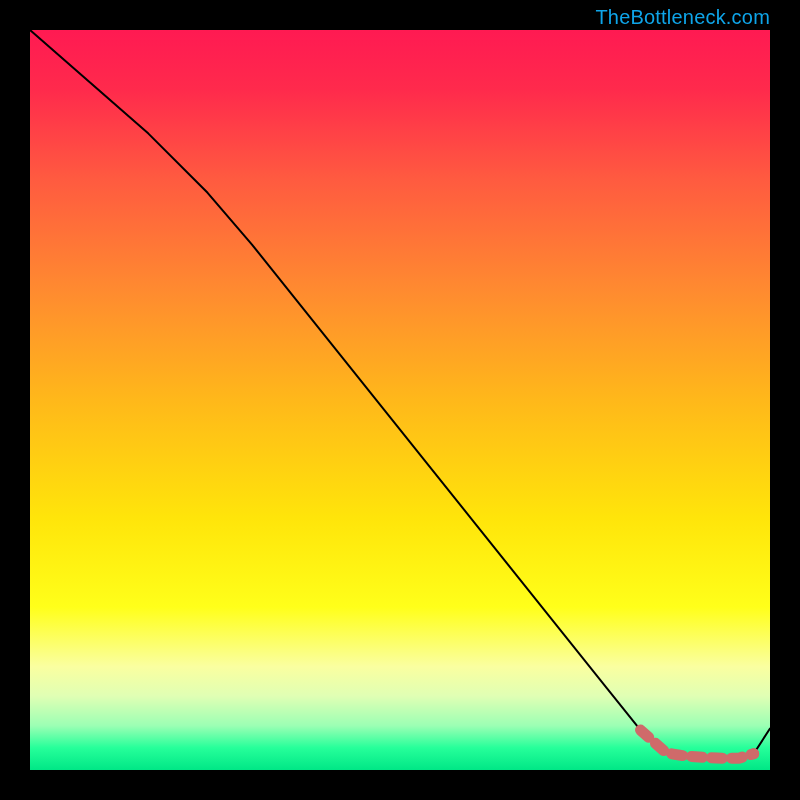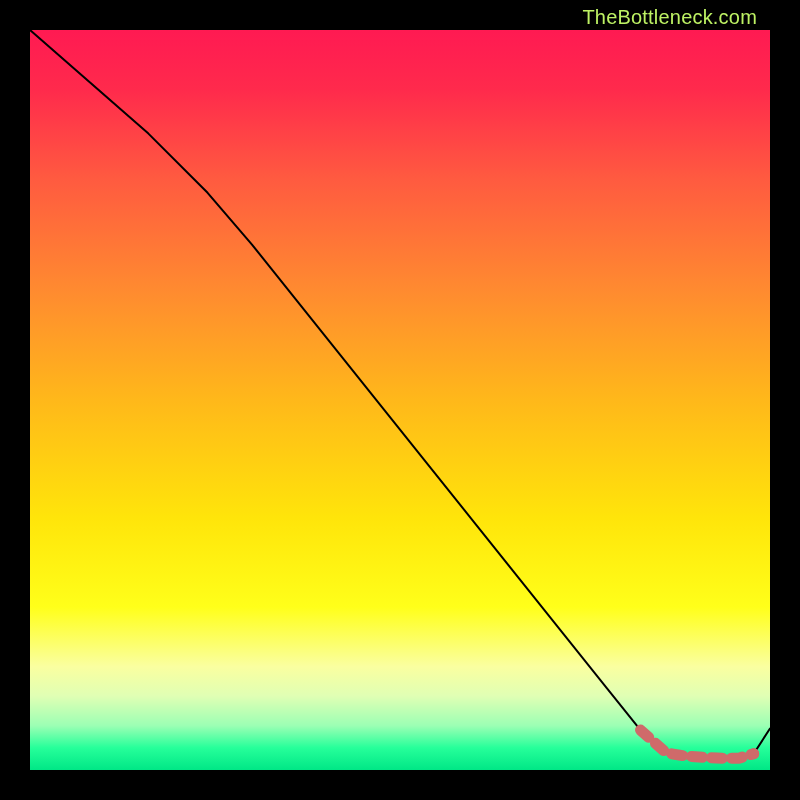--- a/index.html
+++ b/index.html
@@ -23,22 +23,22 @@
     position: absolute;
     left: 30px;
     top: 30px;
     width: 740px;
     height: 740px;
     
   }
   .watermark {
     position: absolute;
     top: 6px;
-    right: 43px;
-    color: #bef264;
+    right: 30px;
+    color: #0ea5e9;
     font-size: 20px;
     font-weight: 500;
     letter-spacing: 0.2px;
   }
   svg.overlay {
     position: absolute;
     left: 30px;
     top: 30px;
     width: 740px;
     height: 740px;

